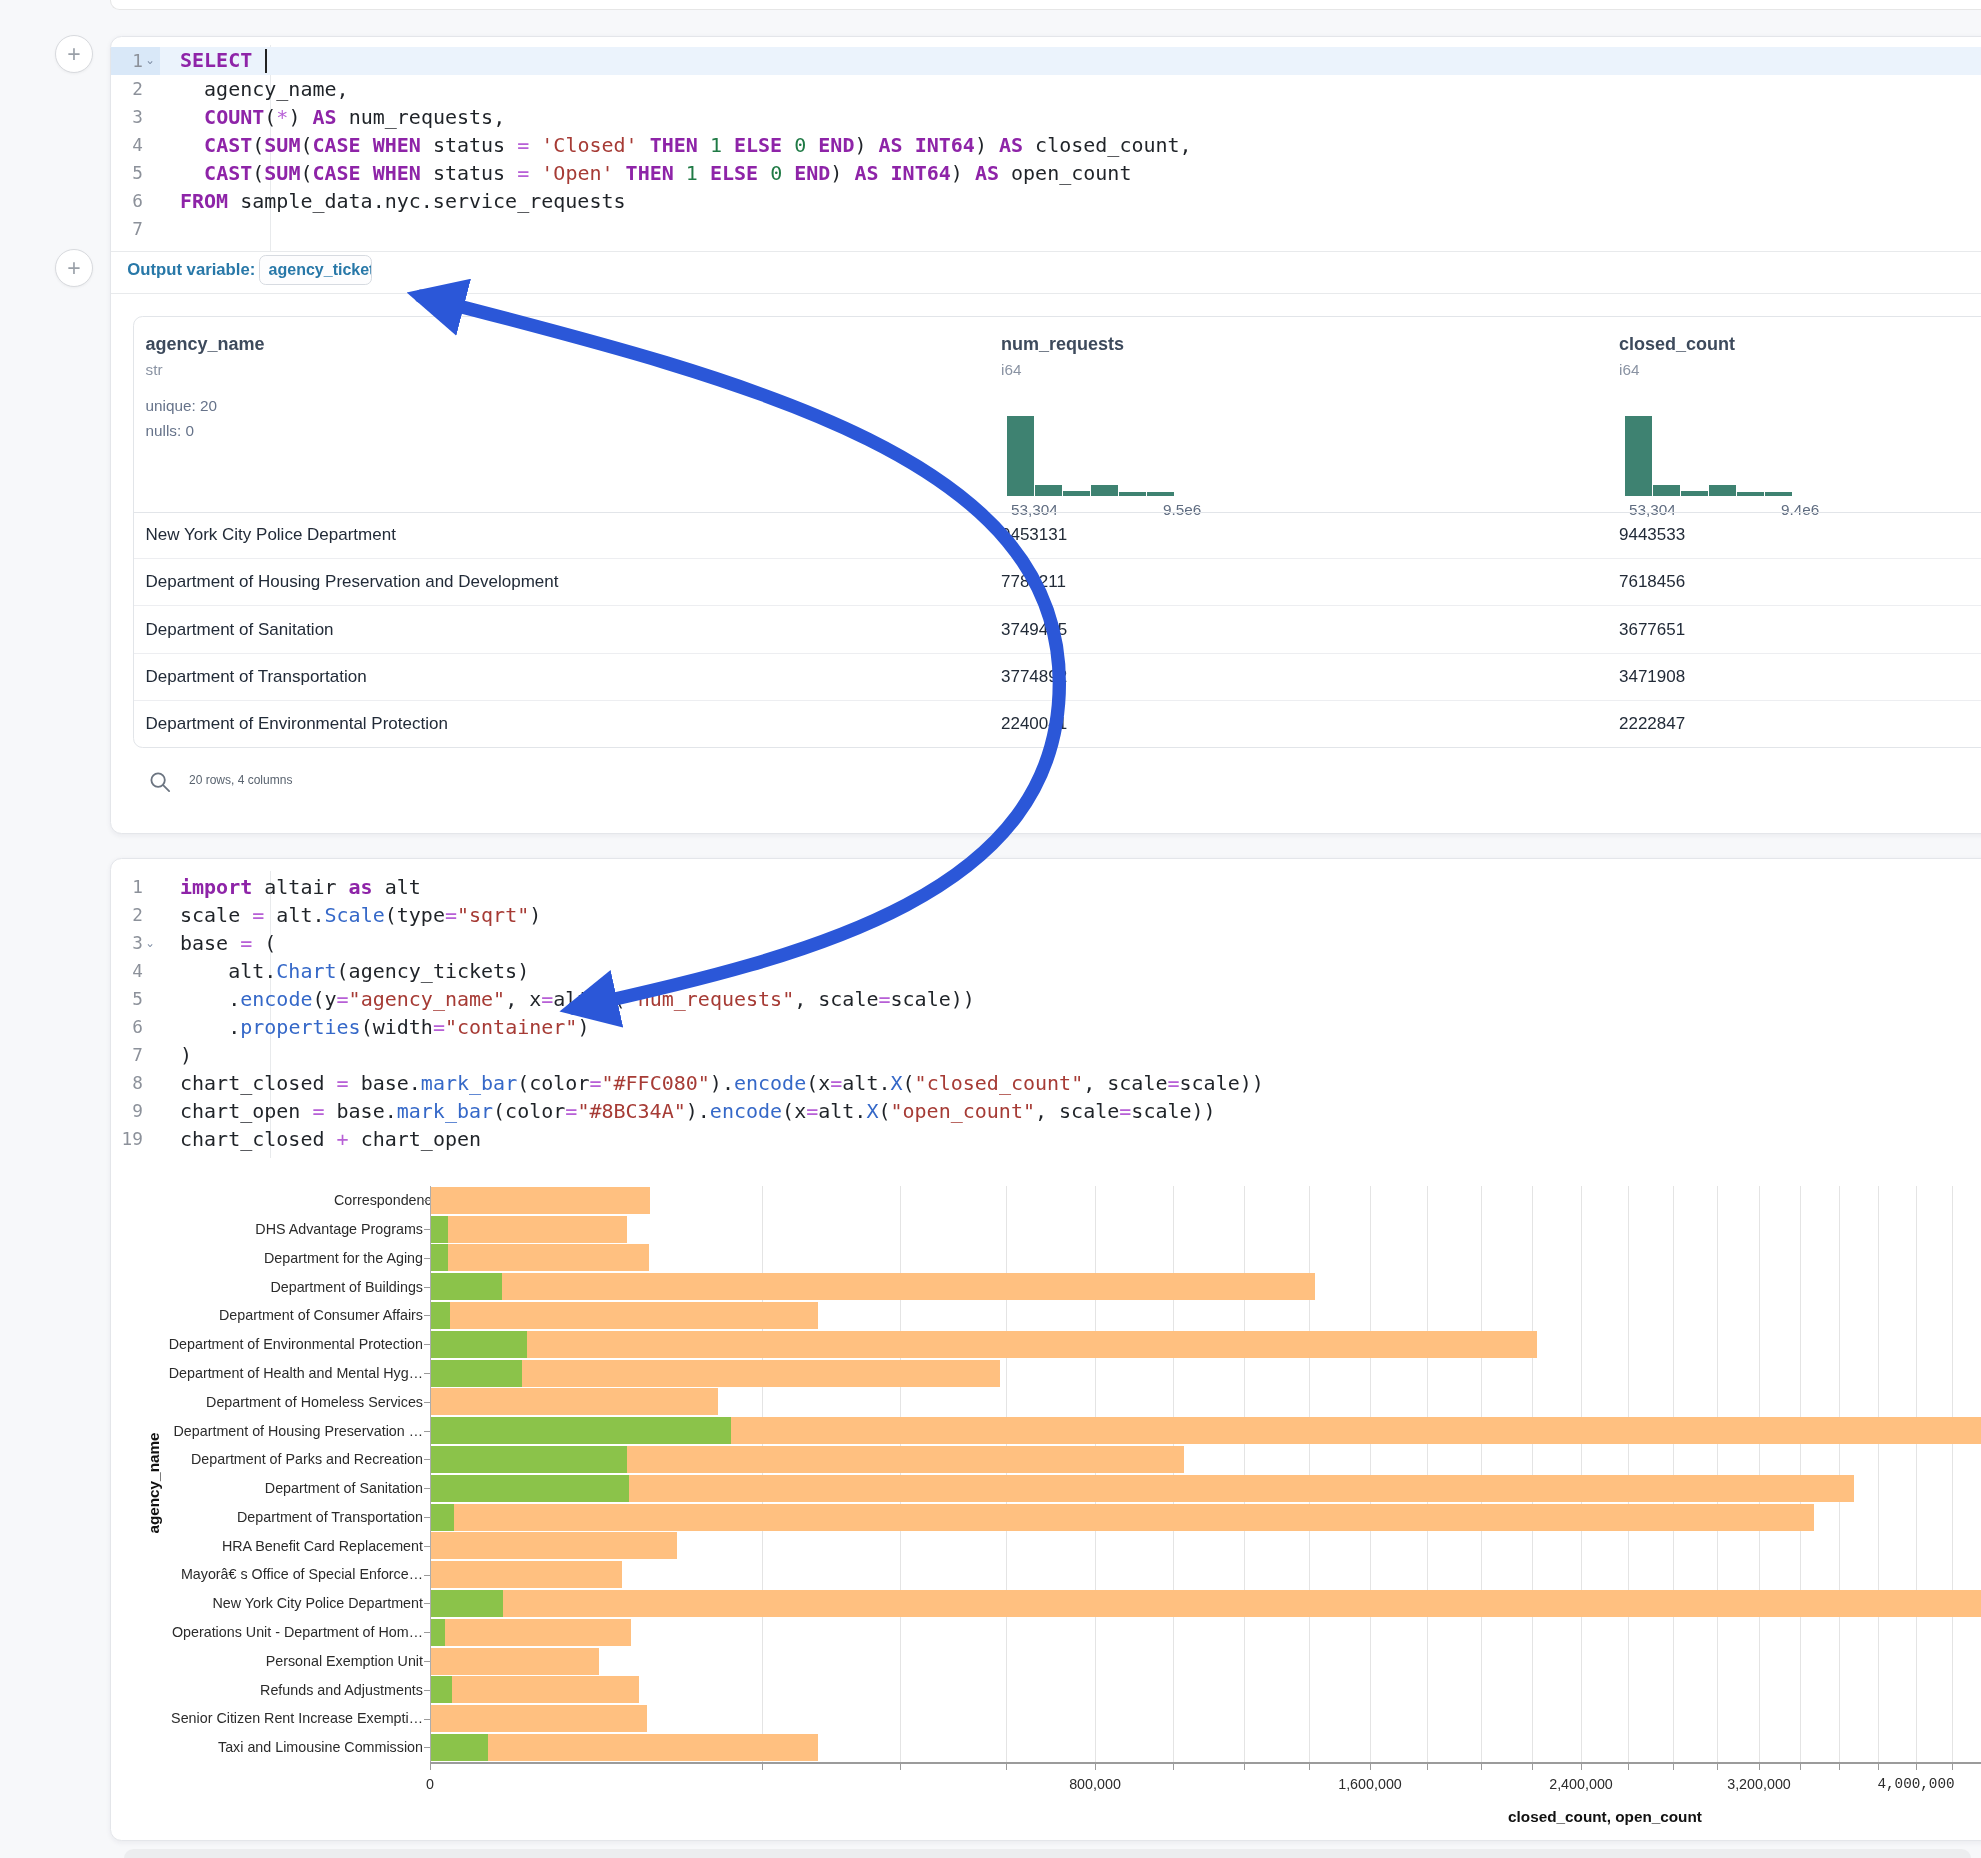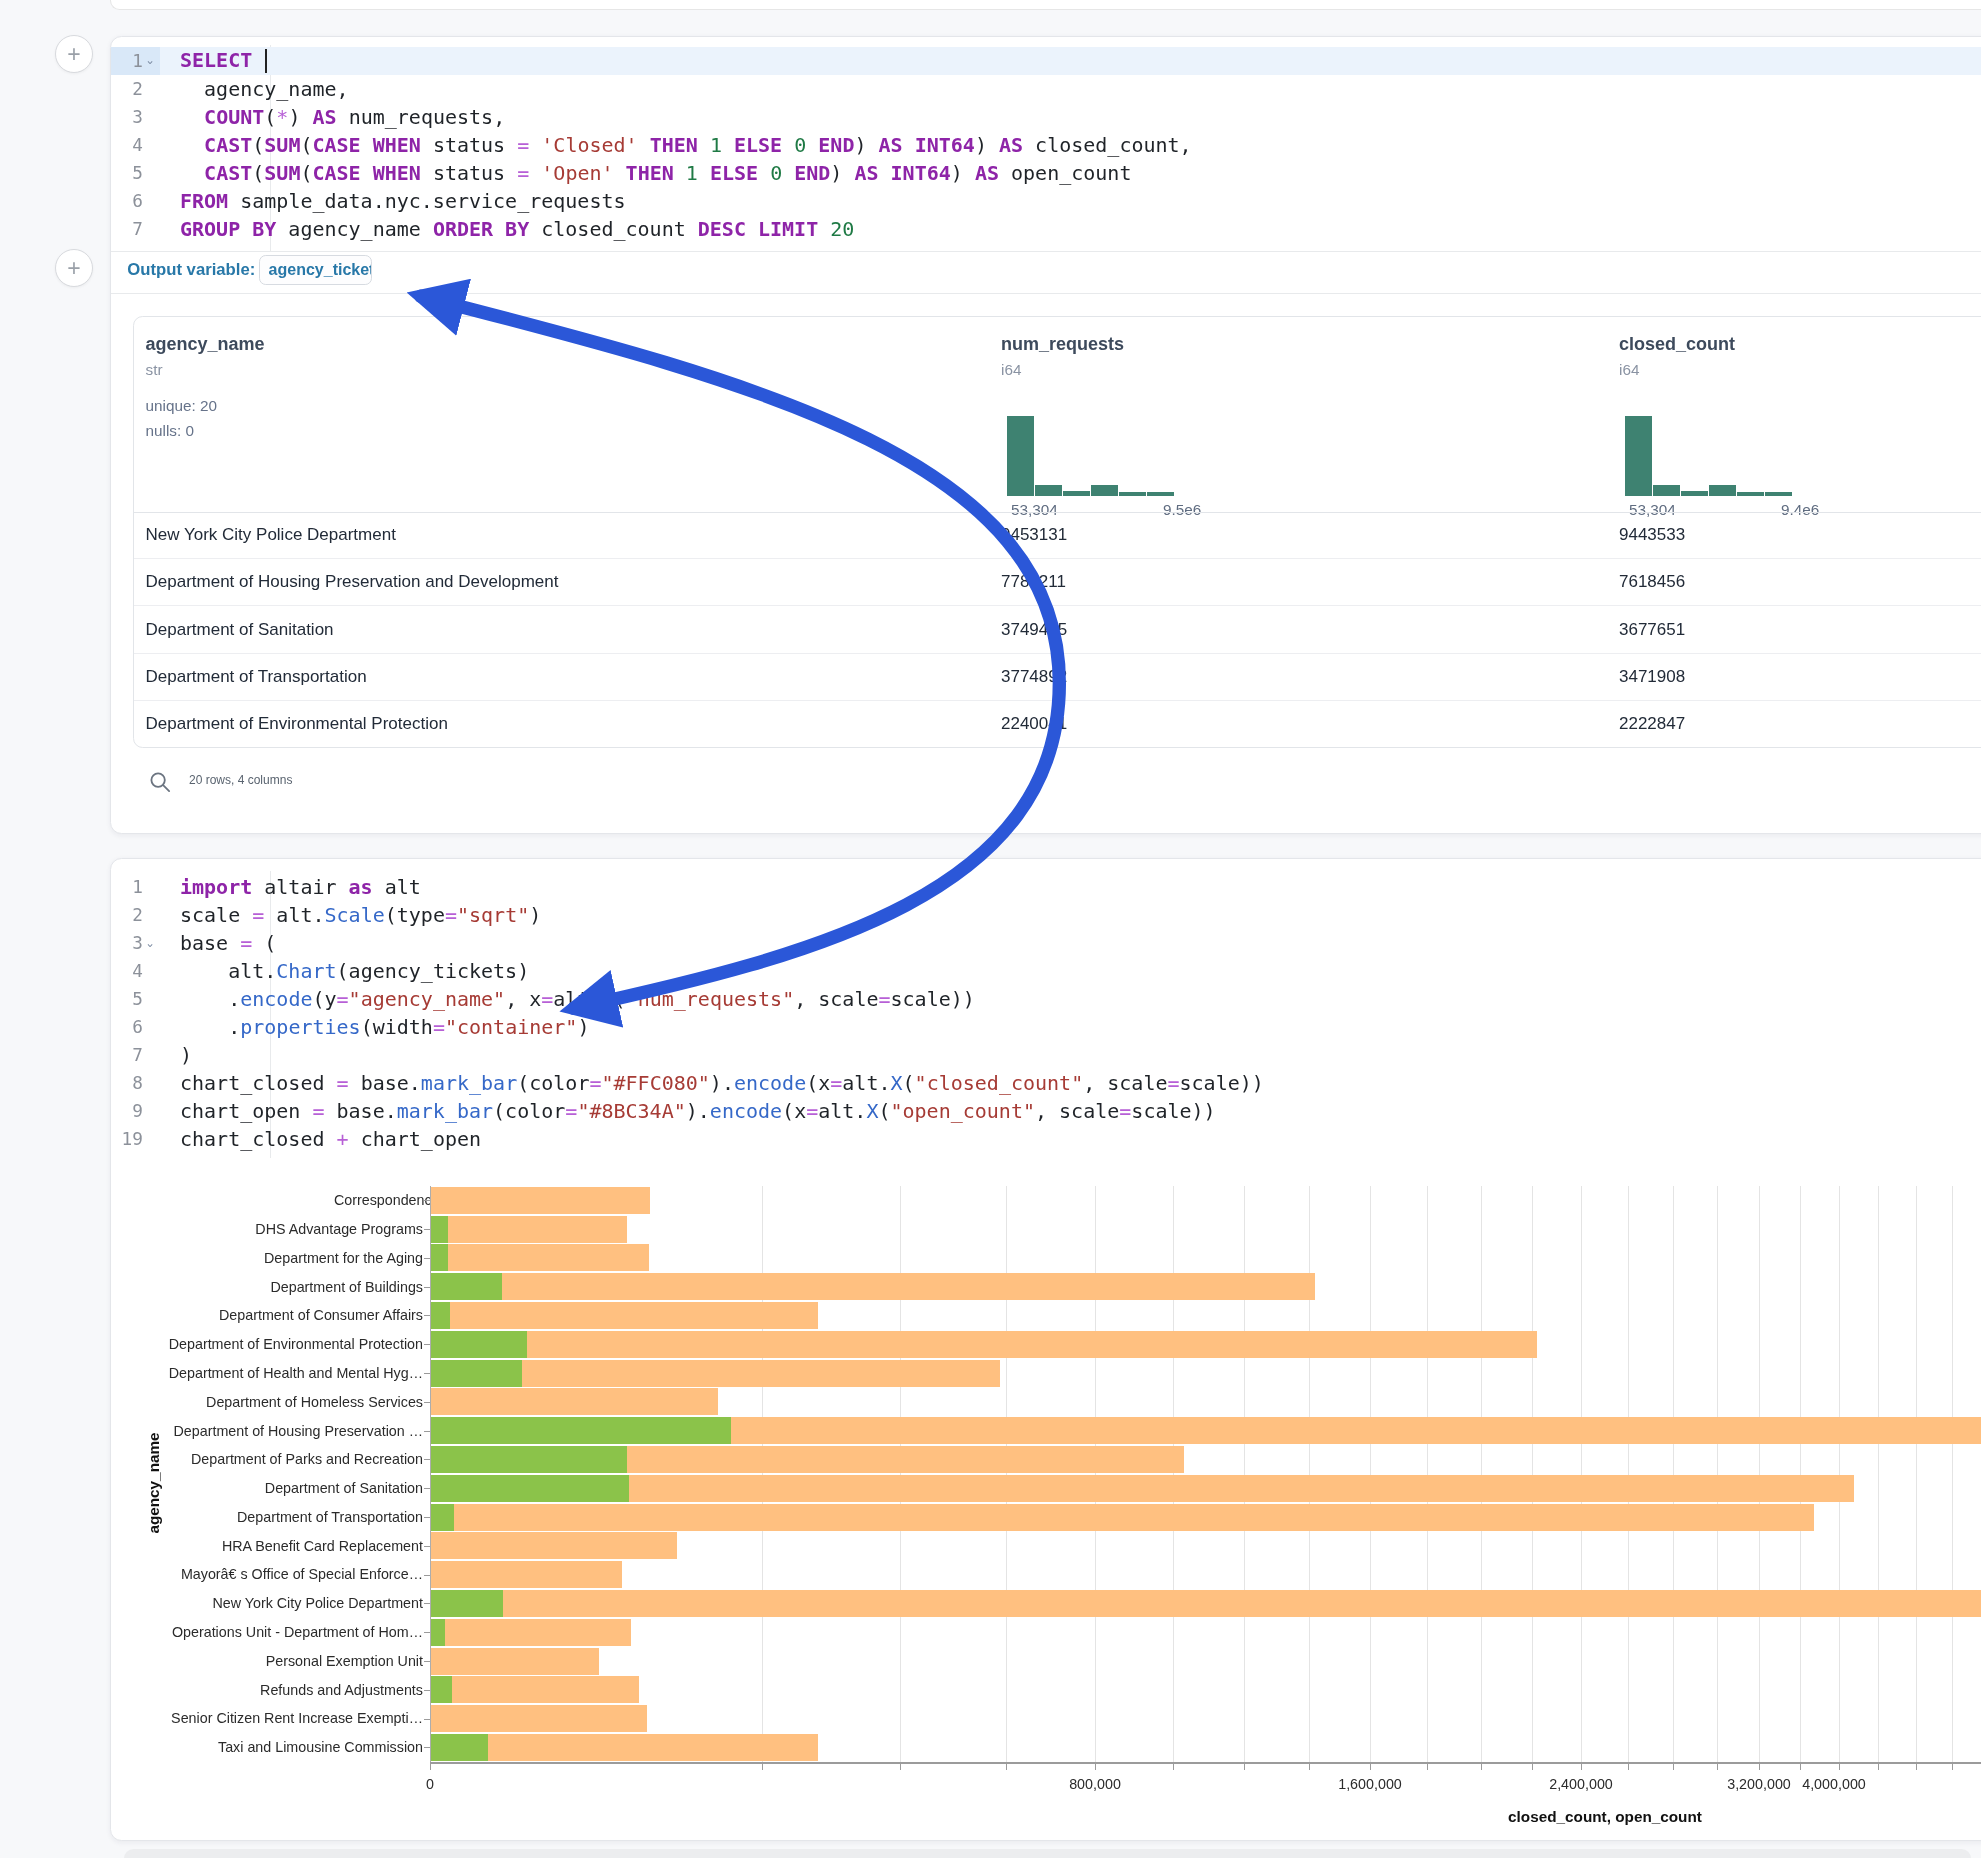--- a/index.html
+++ b/index.html
@@ -122,21 +122,20 @@
           <span class="lnum">6</span>
           <span class="chev"></span>
         </span>
         <span class="code-text"><span class="tk-k">FROM</span><span class="tk-p"> sample_data.nyc.service_requests</span></span>
       </div>
       <div class="code-line">
         <span class="gutter">
           <span class="lnum">7</span>
           <span class="chev"></span>
         </span>
-        <span class="code-text"><span class="tk-k">GROUP BY</span><span class="tk-p"> agency_name </span><span class="tk-k">ORDER BY</span><span class="tk-p"> closed_count </span><span class="tk-k">DESC</span><span class="tk-p"> </span><span class="tk-k">LIMIT</span><span class="tk-p"> </span><span class="tk-n">20</span></span>
       </div>
     </div>
 
   <div class="hdiv" style="left:0;right:0;top:214px;"></div>
 
   <div class="outvar-label" style="left:16.3px;top:223px;">Output variable:</div>
   <div class="outvar-pill" style="left:148px;top:218px;">
     <span>agency_tickets</span>
   </div>
 
@@ -406,21 +405,21 @@
       <div class="xtick" style="left: 1689px; top: 905px;"></div>
       <div class="xtick" style="left: 1728px; top: 905px;"></div>
       <div class="xtick" style="left: 1767px; top: 905px;"></div>
       <div class="xtick" style="left: 1805px; top: 905px;"></div>
       <div class="xtick" style="left: 1841px; top: 905px;"></div>
       <div class="xlab" style="left: 319px; top: 917px;">0</div>
       <div class="xlab" style="left: 984px; top: 917px;">800,000</div>
       <div class="xlab" style="left: 1259px; top: 917px;">1,600,000</div>
       <div class="xlab" style="left: 1470px; top: 917px;">2,400,000</div>
       <div class="xlab" style="left: 1648px; top: 917px;">3,200,000</div>
-      <div class="xlab" style="left: 1723px; top: 917px;">4,000,000</div>
+      <div class="xlab" style="left: 1805px; top: 917px; font-family: Liberation Mono, monospace;">4,000,000</div>
       <div class="xtitle" style="left: 1494px; top: 949px;">closed_count, open_count</div>
       <div class="ytitle" style="left: -7.6px; top: 615px;">agency_name</div>
     </div>
 </div>
 
 <div class="bottom-strip"></div>
 
 <svg id="arrow-svg" width="1982" height="1858" viewBox="0 0 2073 1944">
   <defs>
     <marker id="ah" viewBox="0 0 10 10" refX="7.5" refY="5" markerWidth="4.4" markerHeight="4.4" orient="auto-start-reverse">

